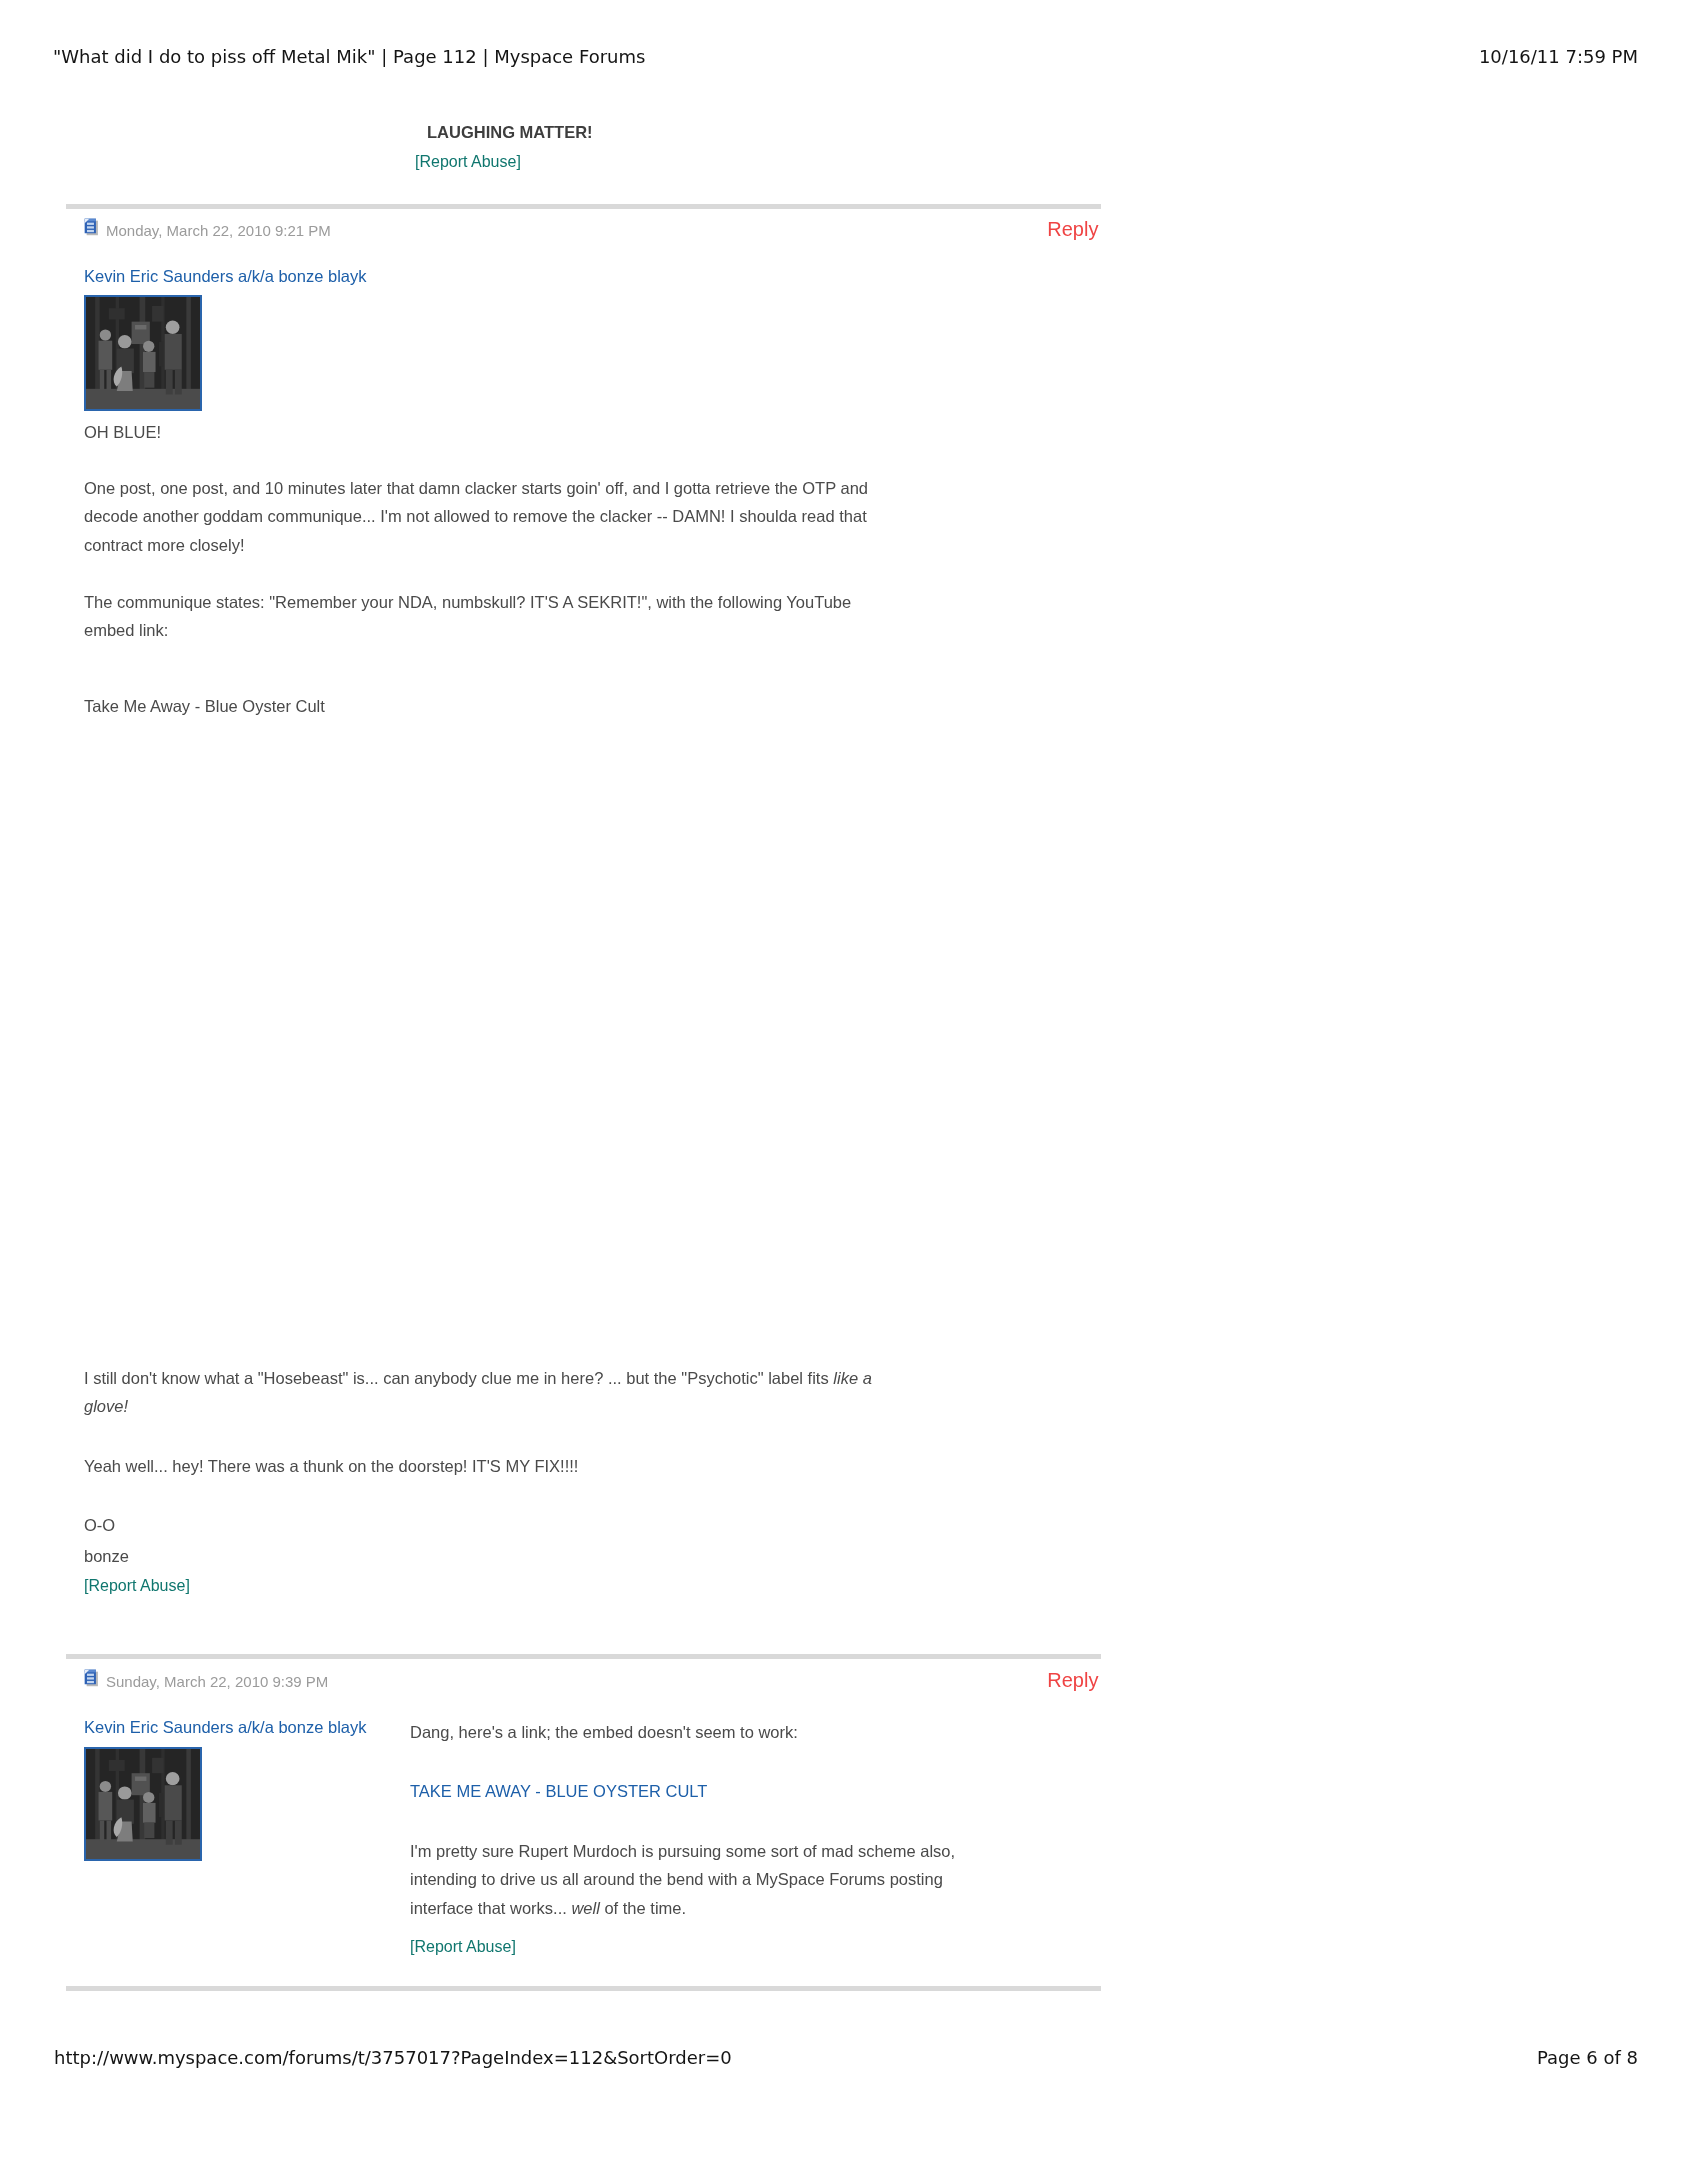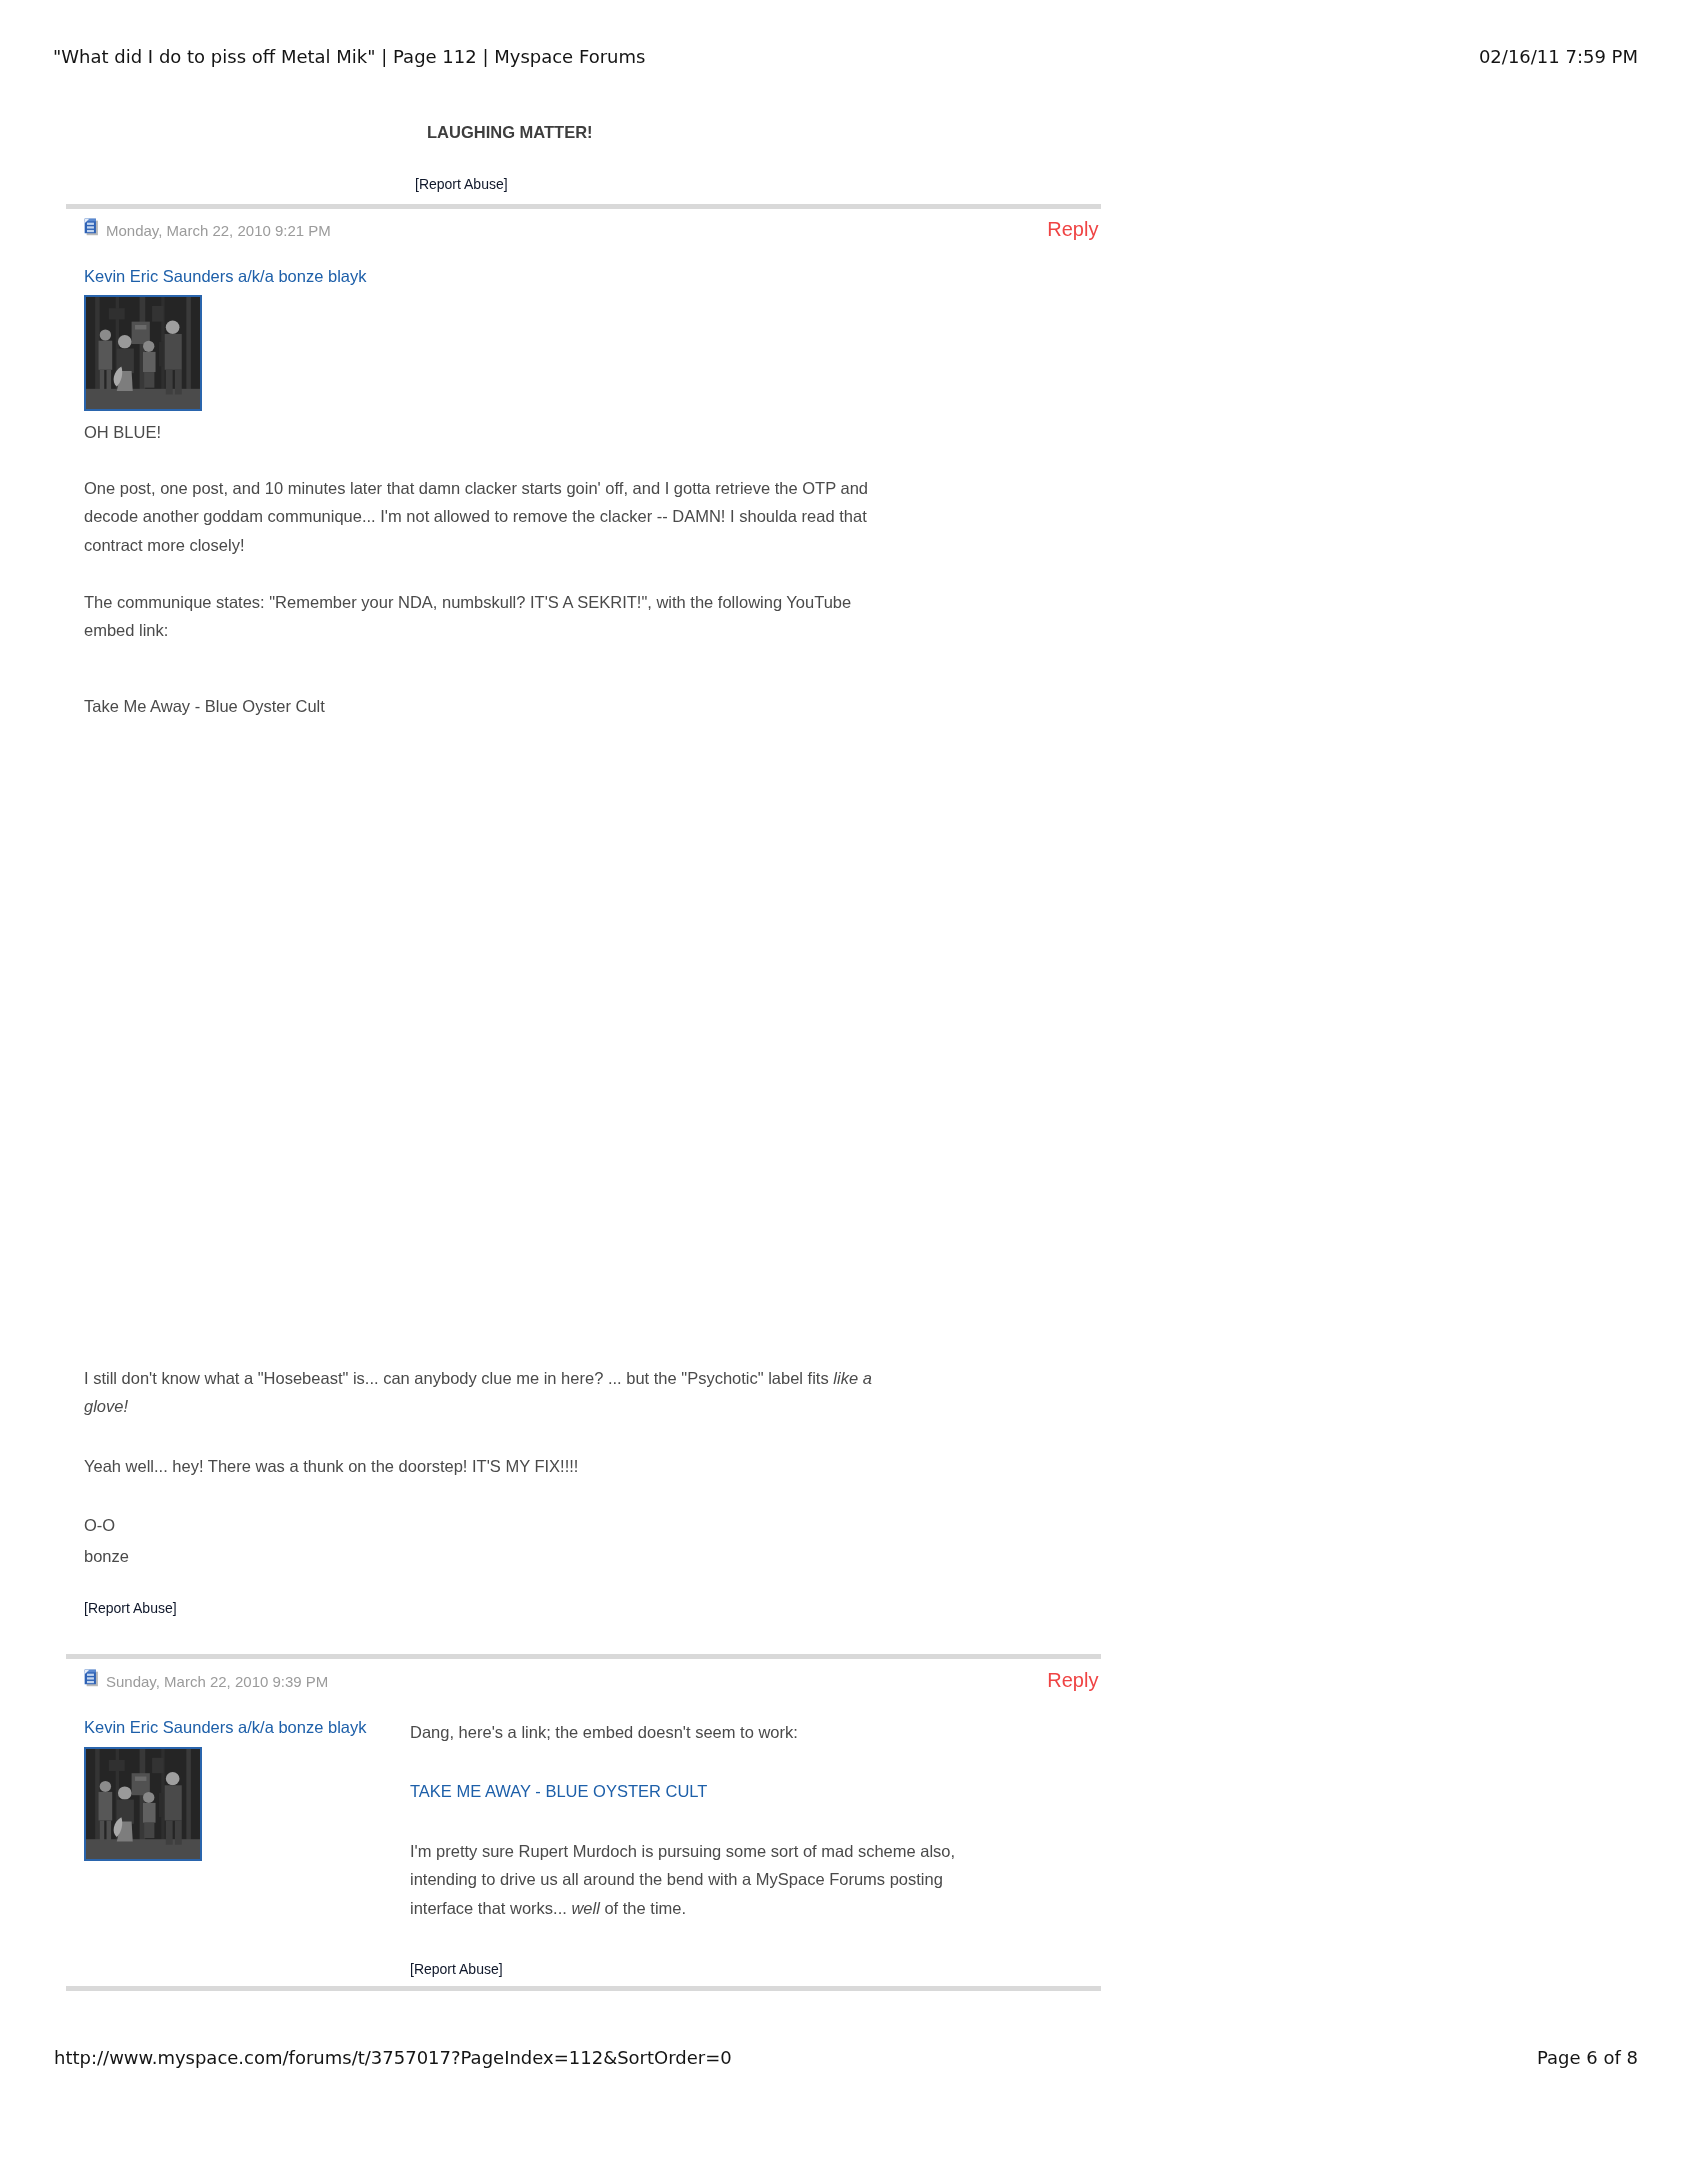--- a/index.html
+++ b/index.html
@@ -39,36 +39,36 @@
     overflow: hidden; cursor: pointer;
   }
   .avatar svg { display: block; width: 100%; height: 100%; }
   
   .btxt {
     position: absolute; font-size: 16.5px; line-height: 28.4px; color: #4a4a4a;
     white-space: pre-line;
   }
   .subject { font-weight: bold; color: #3e3e3e; white-space: nowrap; }
   .report-link {
-    position: absolute; font-size: 14px; color: #0f172a; text-decoration: none;
-    white-space: nowrap; cursor: pointer; margin-top: 23px;
+    position: absolute; font-size: 16px; color: #0f766e; text-decoration: none;
+    white-space: nowrap; cursor: pointer;
   }
   .content-link {
     position: absolute; font-size: 16.5px; color: #1d5fa9; text-decoration: none;
     white-space: nowrap; cursor: pointer;
   }
   .it { font-style: italic; }
 </style>
 </head>
 <body>
 
 <div class="page">
 
   <div class="print-line" style="left:53px; top:46px;">"What did I do to piss off Metal Mik" | Page 112 | Myspace Forums</div>
-  <div class="print-line" style="right:49px; top:46px;">02/16/11 7:59 PM</div>
+  <div class="print-line" style="right:49px; top:46px;">10/16/11 7:59 PM</div>
 
   <div class="btxt subject" style="left:427px; top:118px;">LAUGHING MATTER!</div>
   <a class="report-link" style="left:415px; top:153px;">[Report Abuse]</a>
 
   <div class="divider" style="top:204px;"></div>
 
   <div class="post-meta-row" style="top:218px;">
     <span class="doc-icon">
       <svg viewBox="0 0 22 27">
         <rect x="4" y="4" width="17" height="22" fill="#b9b9b9"></rect>

